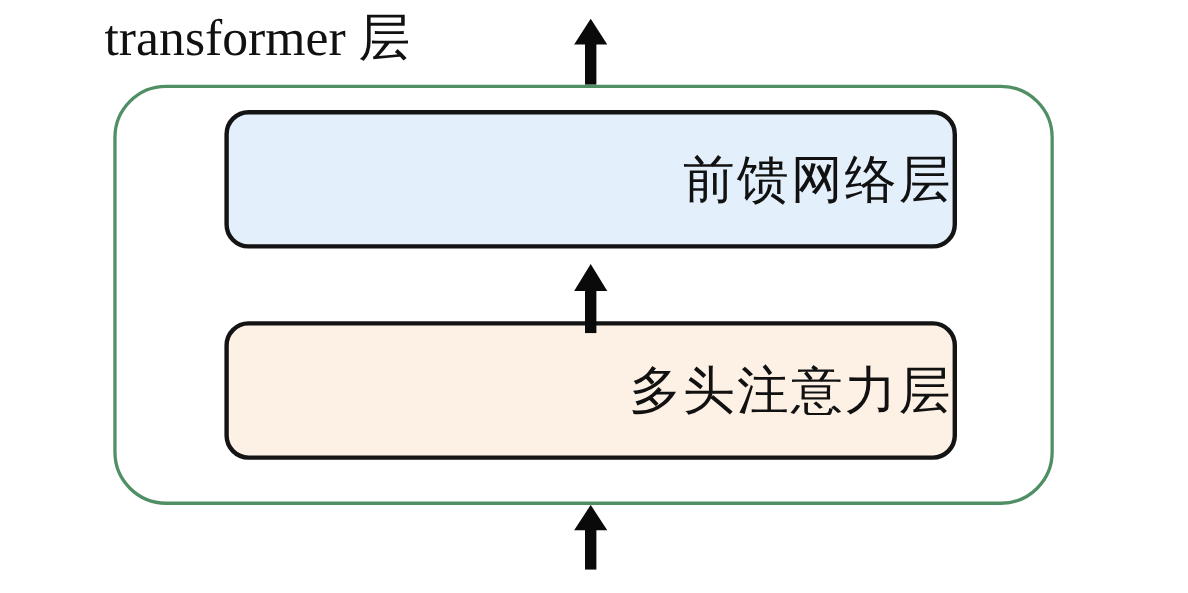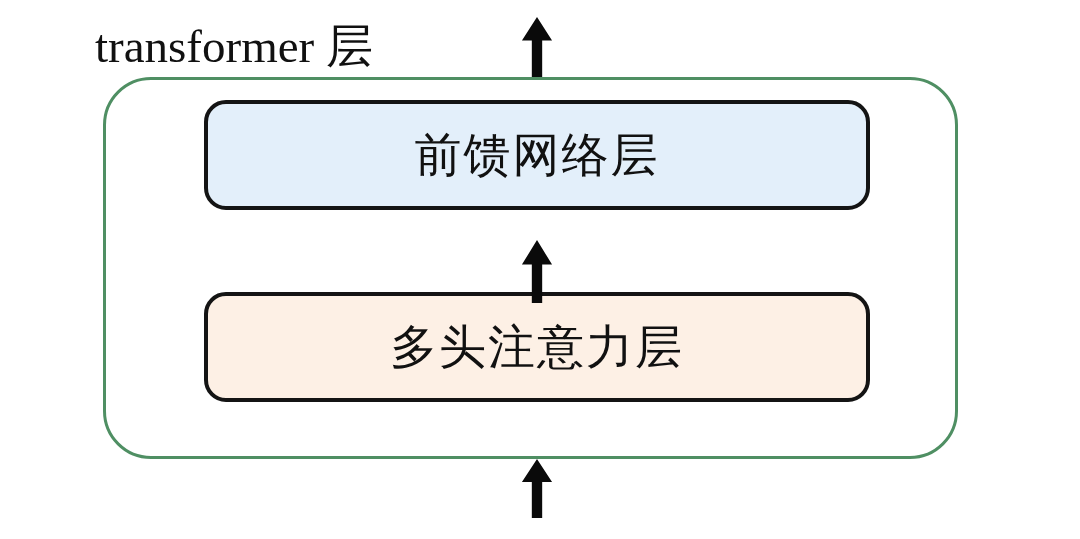--- a/index.html
+++ b/index.html
@@ -11,48 +11,48 @@
     position: relative;
     width: 1080px;
     height: 539px;
     background: var(--bg, #ffffff);
     font-family: "Liberation Serif", "DejaVu Serif", serif;
     overflow: hidden;
   }
   .diagram-title {
     position: absolute;
     left: 95px;
-    top: 19px;
+    top: 8px;
     font-size: 47px;
     line-height: 1.15;
     color: var(--text, #111111);
     white-space: nowrap;
   }
   .outer-container {
     position: absolute;
     left: 103px;
     top: 77px;
     width: 855px;
     height: 382px;
     box-sizing: border-box;
     border: 3px solid var(--container-border, #4f8f63);
     border-radius: 48px;
     background: transparent;
   }
   .layer-box {
     position: absolute;
     left: 204px;
     width: 666px;
-    height: 110px;
+    height: 126px;
     box-sizing: border-box;
     border: 4px solid var(--box-border, #141414);
     border-radius: 22px;
     display: flex;
     align-items: center;
-    justify-content: center;
+    justify-content: flex-end;
     font-size: 47px;
     color: var(--text, #111111);
     letter-spacing: 2px;
   }
   .layer-box.ffn {
     top: 100px;
     background: var(--ffn-fill, #e3effa);
   }
   .layer-box.mha {
     top: 292px;

